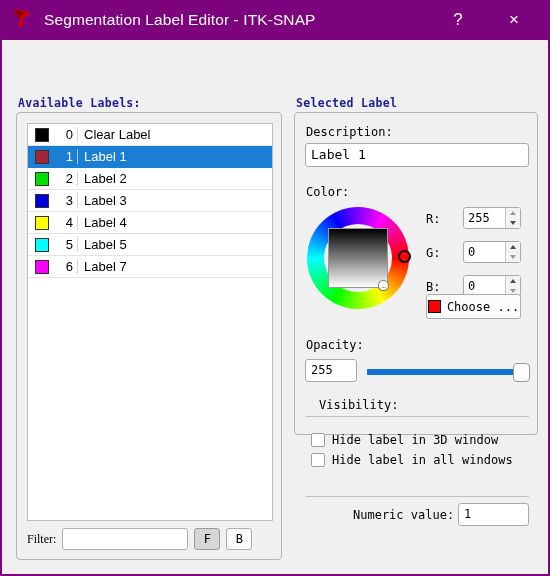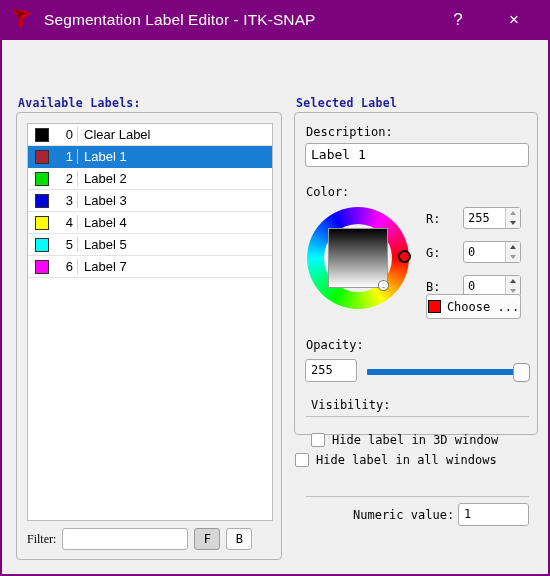--- a/index.html
+++ b/index.html
@@ -385,28 +385,28 @@
         <span>Choose ...</span>
       </div>
 
       <div class="fieldlabel" style="left:11px; top:225px;">Opacity:</div>
       <div id="opacity-input">255</div>
       <div id="opacity-slider">
         <div id="slider-track"></div>
         <div id="slider-handle"></div>
       </div>
 
-      <div class="divider-label" style="left:16px; top:285px;text-align:center;">Visibility:</div>
+      <div class="divider-label" style="left:24px; top:285px;text-align:center;">Visibility:</div>
       <div class="hr" style="left:11px; top:303px; width:223px;"></div>
 
       <div class="checkrow" style="left:16px; top:320px;">
         <span class="checkbox"></span>
         <span>Hide label in 3D window</span>
       </div>
-      <div class="checkrow" style="left:0; top:340px;">
+      <div class="checkrow" style="left:16px; top:340px;">
         <span class="checkbox"></span>
         <span>Hide label in all windows</span>
       </div>
 
       <div class="hr" style="left:11px; top:383px; width:223px;"></div>
 
       <div id="numeric-label">Numeric value:</div>
       <div id="numeric-input">1</div>
     </div>
 

